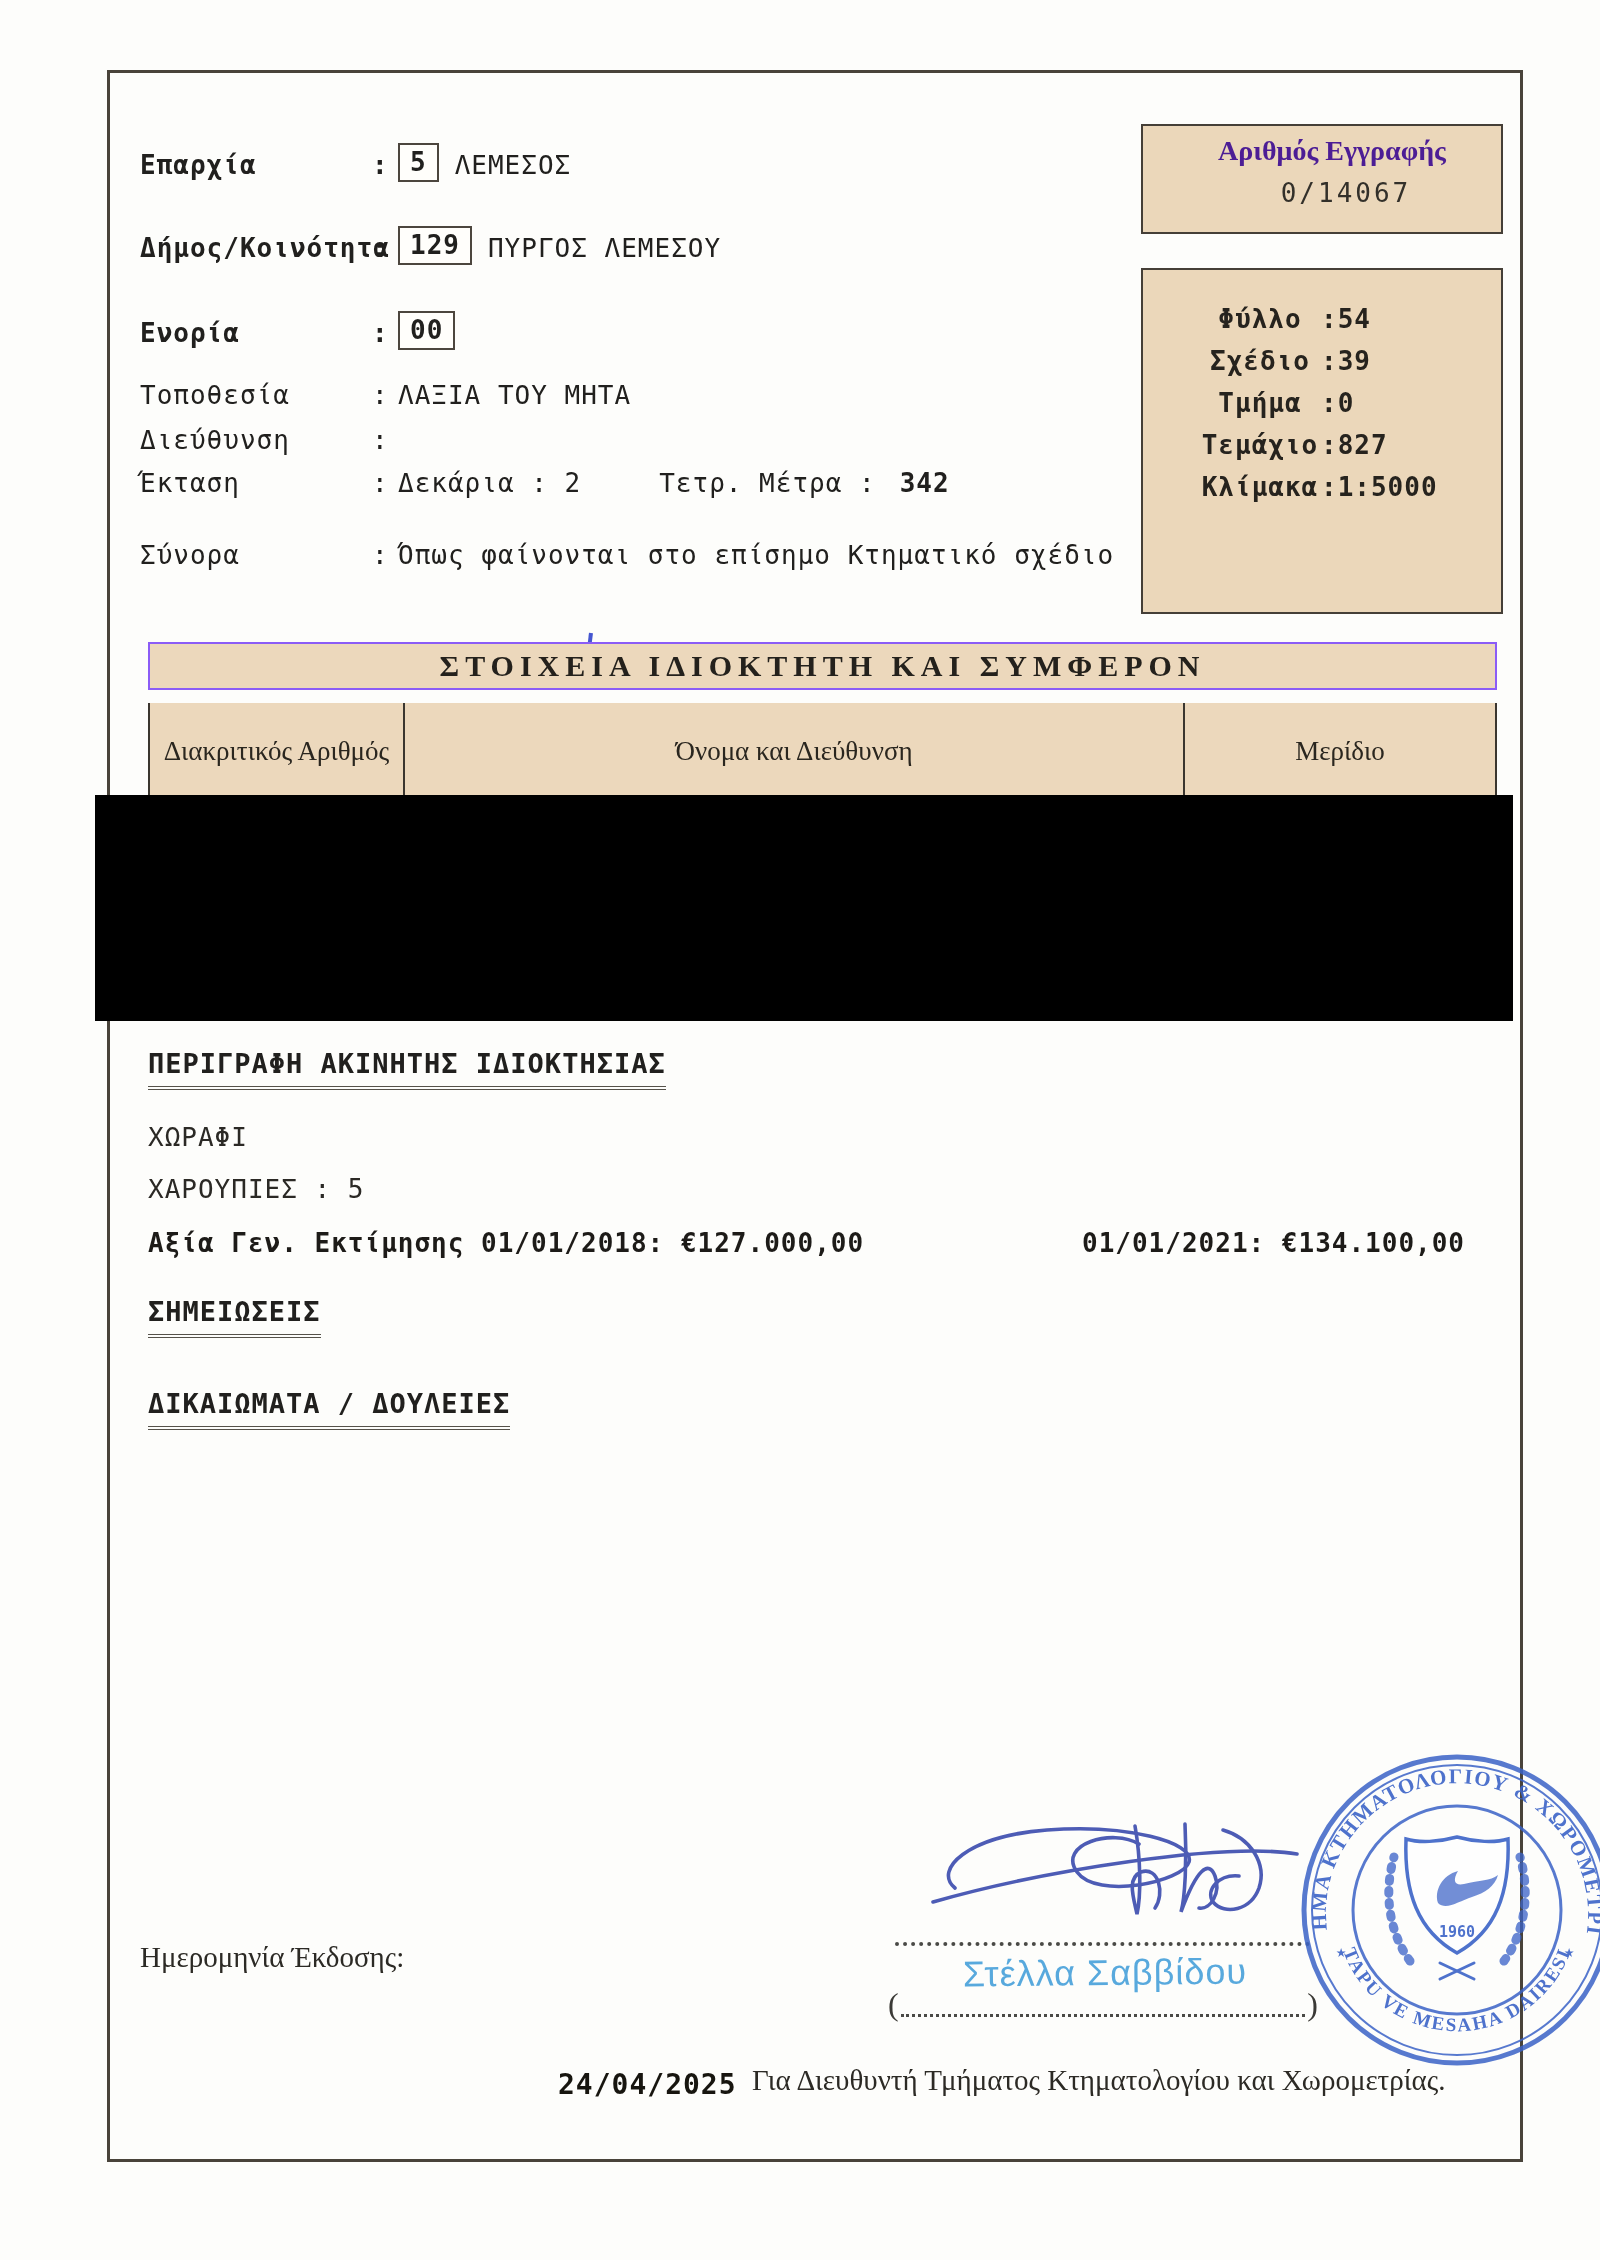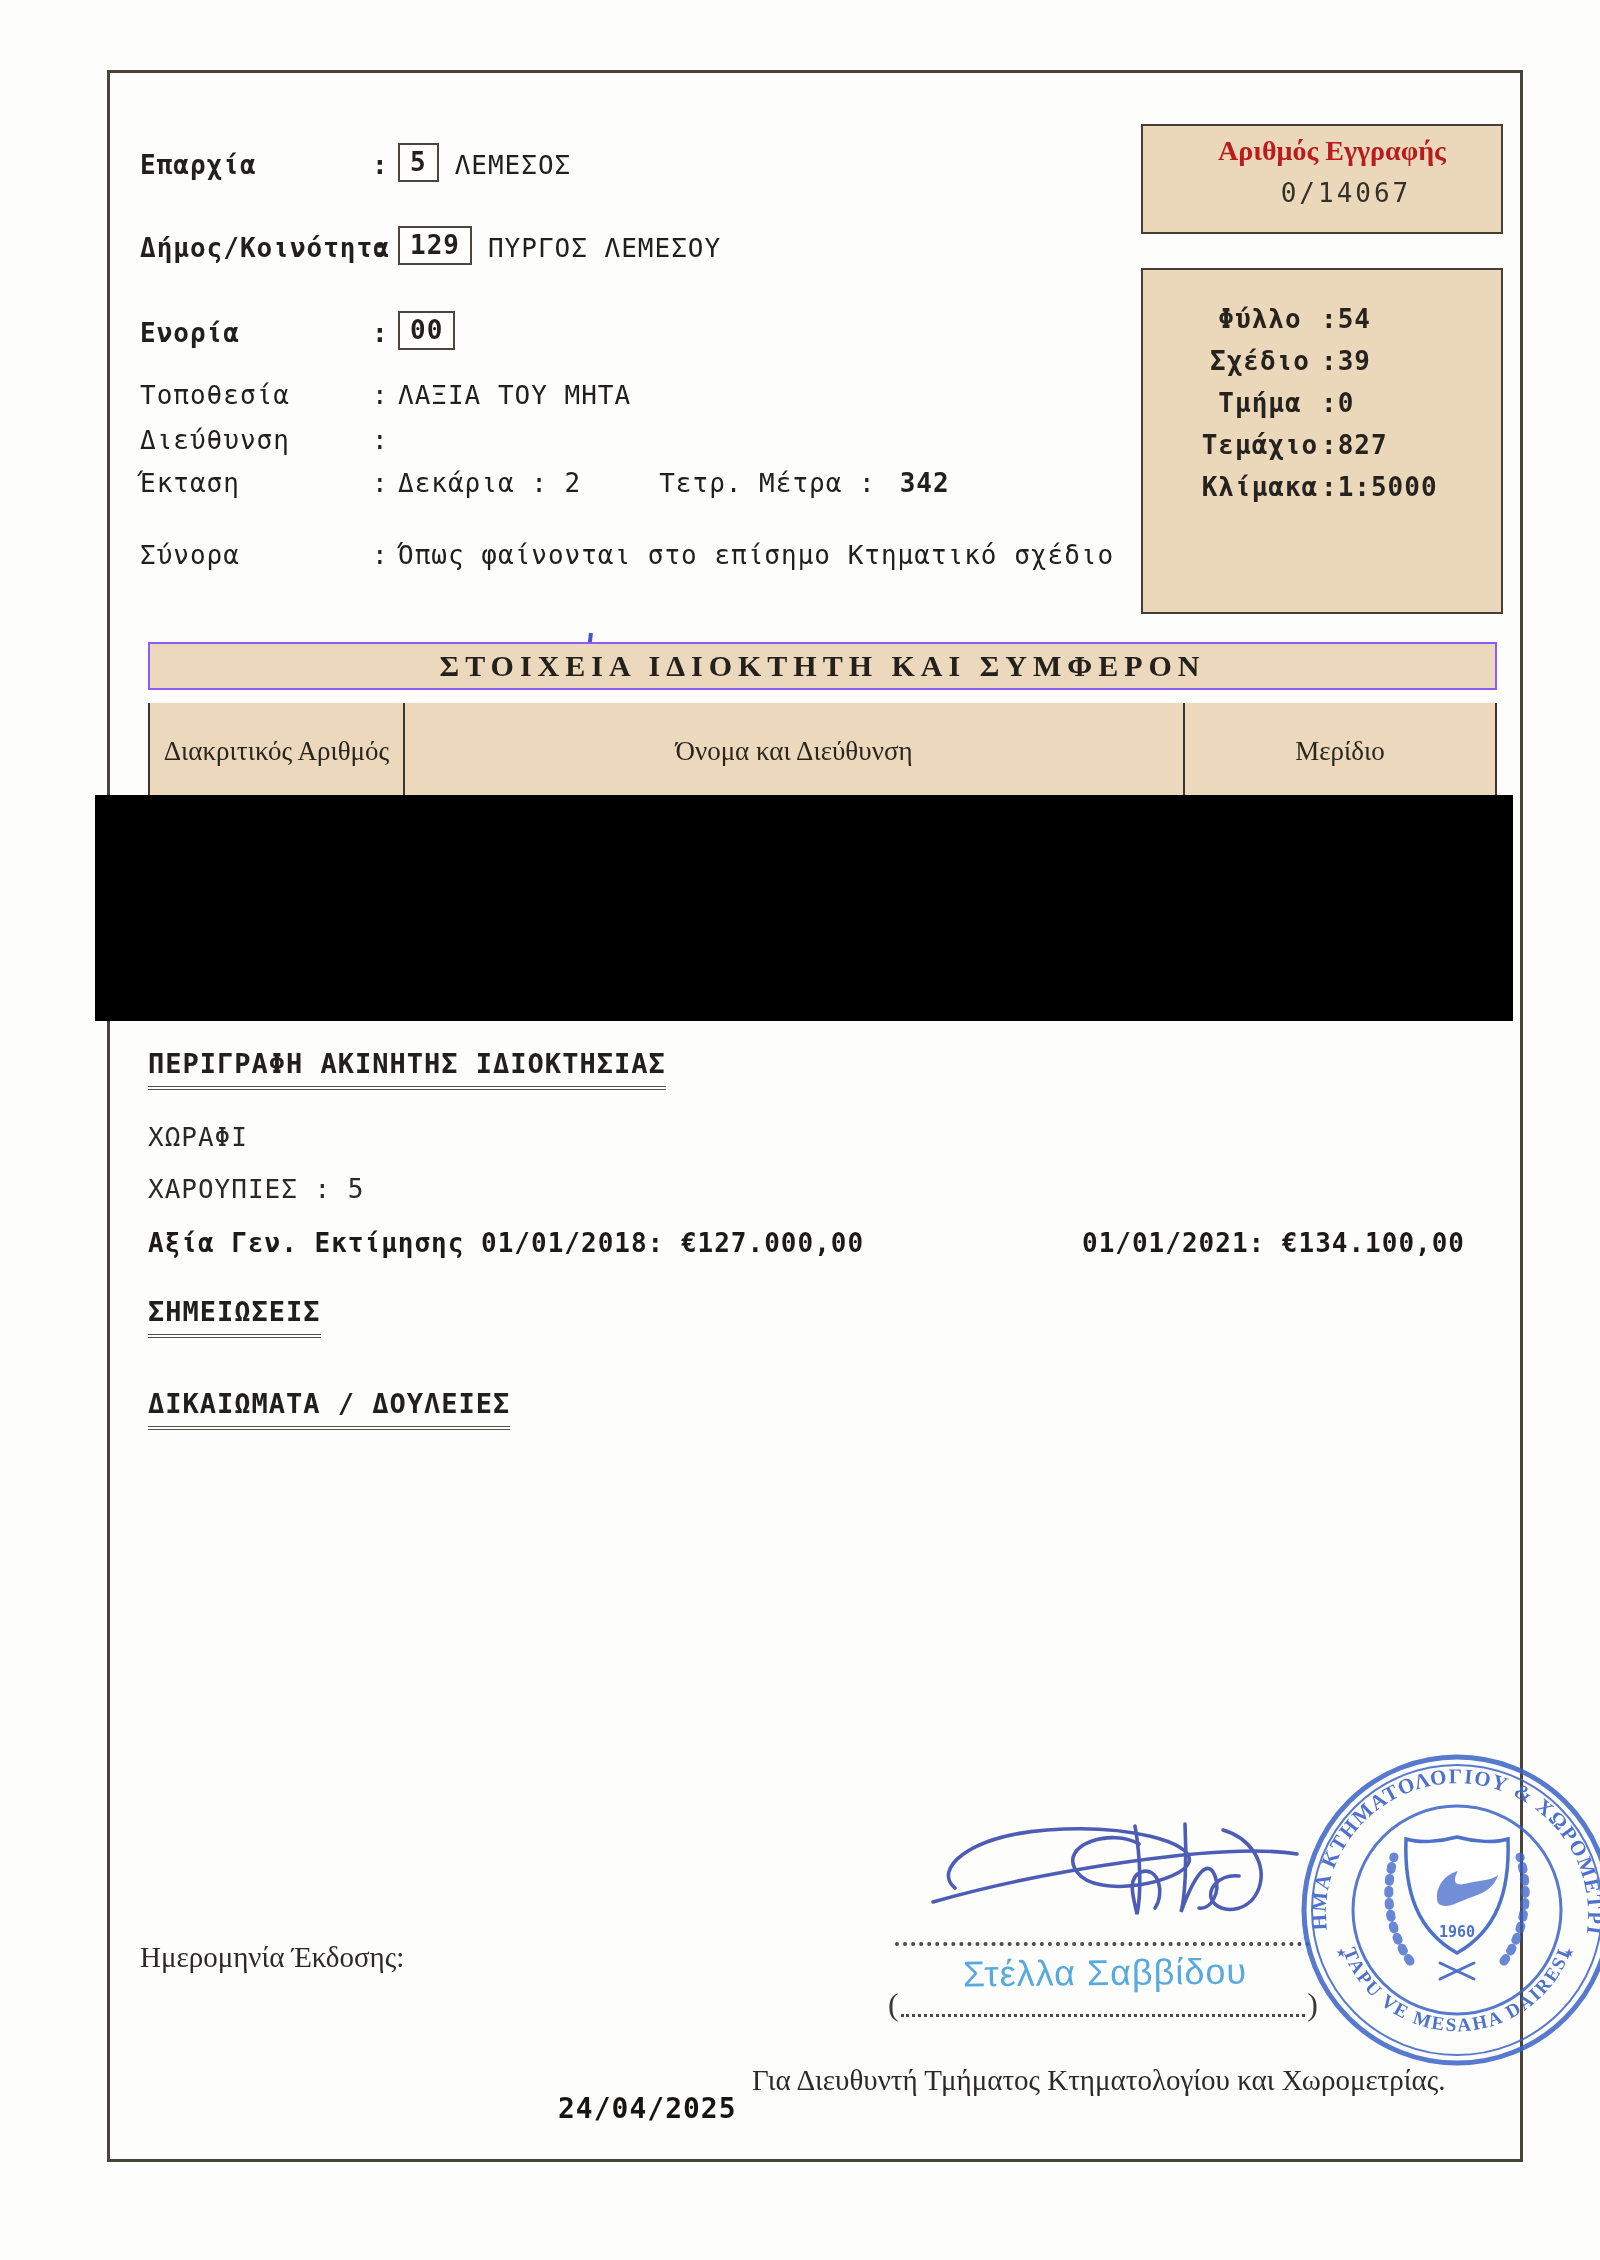--- a/index.html
+++ b/index.html
@@ -29,21 +29,21 @@
   }
   .fextra{margin-left:78px;}
   .fextra2{margin-left:24px;font-weight:bold;}
   
   .infobox{
     background:#ebd7ba;border:2px solid #453f37;
     left:1141px;width:358px;text-align:center;
   }
   .ibox-title{
     font-family:"Liberation Serif","DejaVu Serif",serif;
-    font-weight:bold;font-size:28px;color:#b91c1c;line-height:34px;padding-left:20px;
+    font-weight:bold;font-size:28px;color:#4c1d95;line-height:34px;padding-left:20px;
   }
   .reg-value{
     font-size:26px;letter-spacing:3px;margin-top:10px;color:#33302a;margin-left:48px;
   }
   .plan-head{border-bottom:2px solid #453f37;padding:6px 0 8px 0;}
   .plan-rows{padding:34px 0 0 56px;text-align:left;}
   .plan-row{display:flex;font-weight:bold;font-size:26px;margin-bottom:12px;letter-spacing:1px;color:#26231e;}
   .plan-label{width:122px;flex:none;text-align:center;}
   
   .tbl-title{
@@ -90,21 +90,21 @@
     font-family:"Liberation Sans","DejaVu Sans",sans-serif;
     font-size:36px;color:#58a9dd;letter-spacing:1px;transform:rotate(-0.6deg);
   }
   .paren-line{
     left:888px;top:1986px;width:430px;display:flex;align-items:flex-end;
     font-family:"Liberation Serif","DejaVu Serif",serif;font-size:32px;color:#3b3a36;
   }
   .paren-line .dotline{flex:1;height:24px;margin:0 2px 6px 2px;border-bottom-width:3px;}
   
   .serif-t{position:absolute;font-family:"Liberation Serif","DejaVu Serif",serif;font-size:29px;color:#2c2a25;white-space:pre;}
-  .date-t{position:absolute;font-size:28px;font-weight:bold;letter-spacing:1px;white-space:pre;color:#17150f;margin-top:24px;}
+  .date-t{position:absolute;font-size:28px;font-weight:bold;letter-spacing:1px;white-space:pre;color:#17150f;}
   .sig-svg{left:925px;top:1808px;}
   .stamp{left:1292px;top:1745px;width:330px;height:330px;opacity:.9;}
 </style>
 </head>
 <body>
 
 <div class="abs frame"></div>
 
 <div class="frow" style="top:150px">
   <span class="flabel bold">Επαρχία</span>

